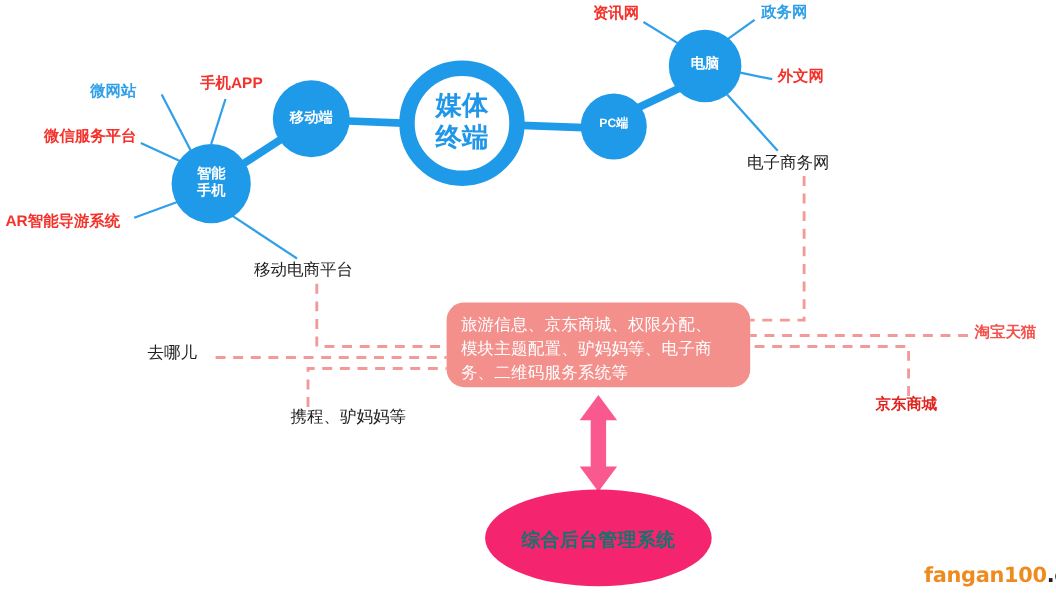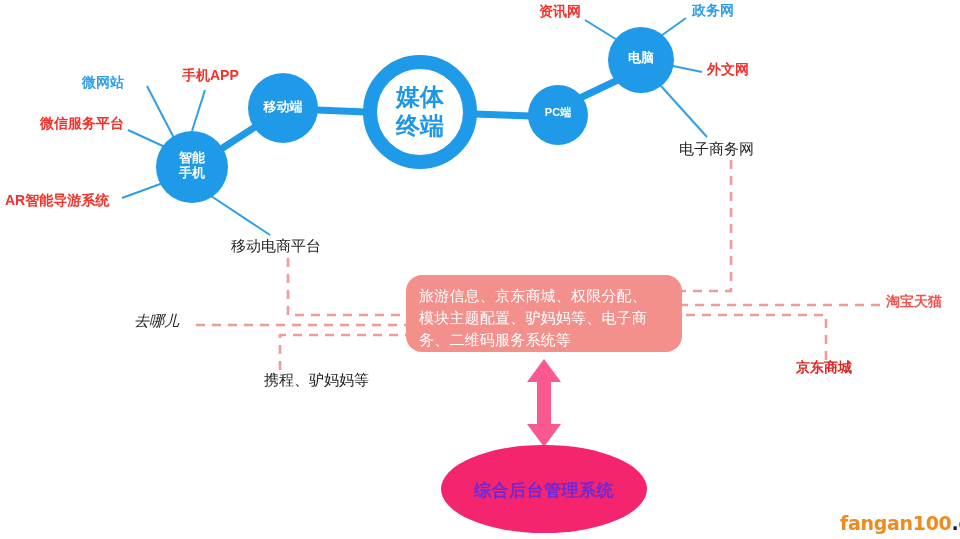--- a/index.html
+++ b/index.html
@@ -79,21 +79,21 @@
   .box-text {
     position: absolute;
     color: #ffffff;
     font-size: 15px;
     font-weight: 500;
     line-height: 1.45;
     letter-spacing: 0.2px;
   }
   .ellipse-text {
     position: absolute;
-    color: #6d28d9;
+    color: #0f766e;
     font-size: 17px;
     font-weight: 700;
     text-align: center;
     letter-spacing: 0.5px;
   }
   .wm {
     position: absolute;
     font-family: "DejaVu Sans", sans-serif;
     font-size: 19px;
     font-weight: 800;
@@ -168,21 +168,21 @@
   <div class="lbl lbl-red" style="left:40px; top:116px;">微信服务平台</div>
   <div class="lbl lbl-blue" style="left:82px; top:75px;">微网站</div>
   <div class="lbl lbl-red" style="left:182px; top:68px;">手机APP</div>
   <div class="lbl lbl-red" style="left:5px; top:193px;">AR智能导游系统</div>
   <div class="lbl lbl-black" style="left:231px; top:238px;">移动电商平台</div>
   <div class="lbl lbl-red" style="left:539px; top:4px;">资讯网</div>
   <div class="lbl lbl-blue" style="left:692px; top:3px;">政务网</div>
   <div class="lbl lbl-red" style="left:707px; top:62px;">外文网</div>
   <div class="lbl lbl-black" style="left:679px; top:141px;">电子商务网</div>
 
-  <div class="lbl lbl-black" style="left:134px; top:313px;font-style:italic;">去哪儿</div>
+  <div class="lbl lbl-black" style="left:134px; top:313px;">去哪儿</div>
   <div class="lbl lbl-black" style="left:235px; top:372px;margin-left:29px;">携程、驴妈妈等</div>
   <div class="lbl lbl-pinkred" style="left:886px; top:294px;">淘宝天猫</div>
   <div class="lbl lbl-darkred" style="left:796px; top:360px;">京东商城</div>
 
   <div class="box-text" style="left:419px; top:285px; width:256px;">
     <div>旅游信息、京东商城、权限分配、</div>
     <div>模块主题配置、驴妈妈等、电子商</div>
     <div>务、二维码服务系统等</div>
   </div>
 

